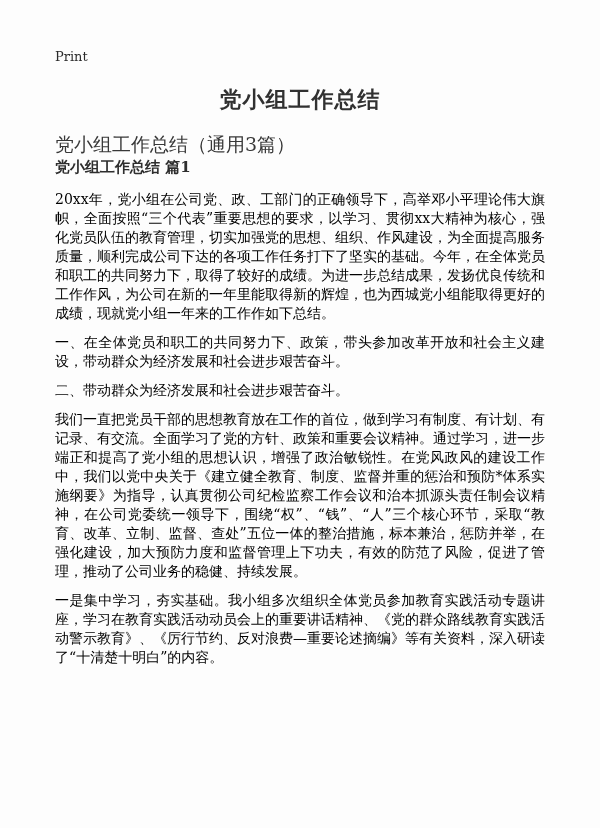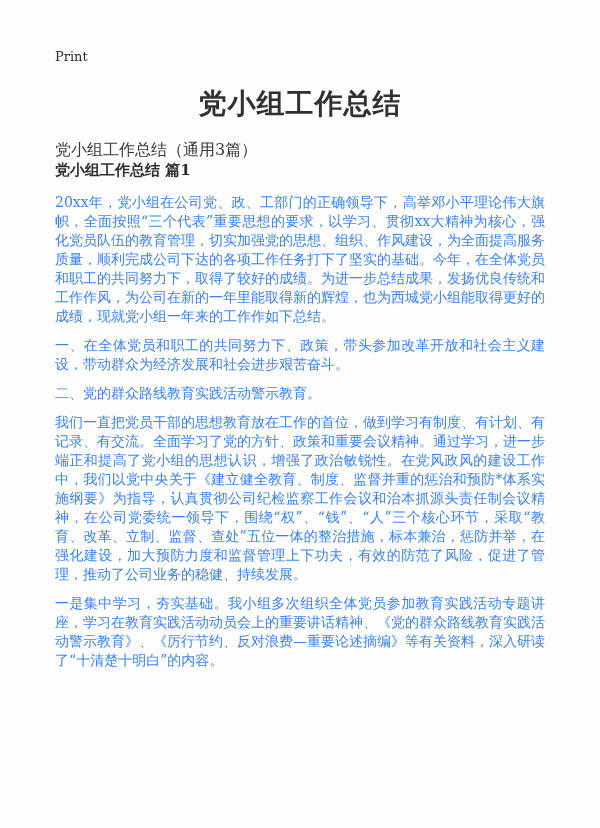--- a/index.html
+++ b/index.html
@@ -22,41 +22,41 @@
   }
   .print-link {
     font-size: 13px;
     color: #2b2b2b;
     text-decoration: none;
     cursor: pointer;
   }
   .doc-title {
     margin-top: 20px;
     text-align: center;
-    font-size: 28px;
+    font-size: 22px;
     font-weight: bold;
     color: #313131;
     letter-spacing: 1px;
   }
   .doc-subtitle {
     margin-top: 17px;
-    font-size: 16px;
+    font-size: 19px;
     color: #383838;
   }
   .article-heading {
     font-size: 15px;
     font-weight: bold;
     color: #2e2e2e;
   }
   .para {
     margin-top: 10px;
     font-size: 14px;
     line-height: 19px;
     text-align: justify;
-    color: #3b82f6;
+    color: #000000;
     word-break: break-all;
   }
   .para.first {
     margin-top: 13px;
   }
 </style>
 </head>
 <body>
 
 <div class="page">
@@ -69,20 +69,20 @@
 
   <p class="doc-subtitle">党小组工作总结（通用3篇）</p>
 
   <h2 class="article-heading">党小组工作总结 篇1</h2>
 
   <p class="para first">20xx年，党小组在公司党、政、工部门的正确领导下，高举邓小平理论伟大旗帜，全面按照“三个代表”重要思想的要求，以学习、贯彻xx大精神为核心，强化党员队伍的教育管理，切实加强党的思想、组织、作风建设，为全面提高服务质量，顺利完成公司下达的各项工作任务打下了坚实的基础。今年，在全体党员和职工的共同努力下，取得了较好的成绩。为进一步总结成果，发扬优良传统和工作作风，为公司在新的一年里能取得新的辉煌，也为西城党小组能取得更好的成绩，现就党小组一年来的工作作如下总结。</p>
 
   <p class="para">一、在全体党员和职工的共同努力下、政策，带头参加改革开放和社会主义建设，带动群众为经济发展和社会进步艰苦奋斗。</p>
 
 
-  <p class="para">二、党的群众路线教育实践活动警示教育。</p>
+  <p class="para">二、带动群众为经济发展和社会进步艰苦奋斗。</p>
 
   <p class="para">我们一直把党员干部的思想教育放在工作的首位，做到学习有制度、有计划、有记录、有交流。全面学习了党的方针、政策和重要会议精神。通过学习，进一步端正和提高了党小组的思想认识，增强了政治敏锐性。在党风政风的建设工作中，我们以党中央关于《建立健全教育、制度、监督并重的惩治和预防*体系实施纲要》为指导，认真贯彻公司纪检监察工作会议和治本抓源头责任制会议精神，在公司党委统一领导下，围绕“权”、“钱”、“人”三个核心环节，采取“教育、改革、立制、监督、查处”五位一体的整治措施，标本兼治，惩防并举，在强化建设，加大预防力度和监督管理上下功夫，有效的防范了风险，促进了管理，推动了公司业务的稳健、持续发展。</p>
 
 
   <p class="para">一是集中学习，夯实基础。我小组多次组织全体党员参加教育实践活动专题讲座，学习在教育实践活动动员会上的重要讲话精神、《党的群众路线教育实践活动警示教育》、《厉行节约、反对浪费—重要论述摘编》等有关资料，深入研读了“十清楚十明白”的内容。</p>
 
 </div>
 
 </body></html>

